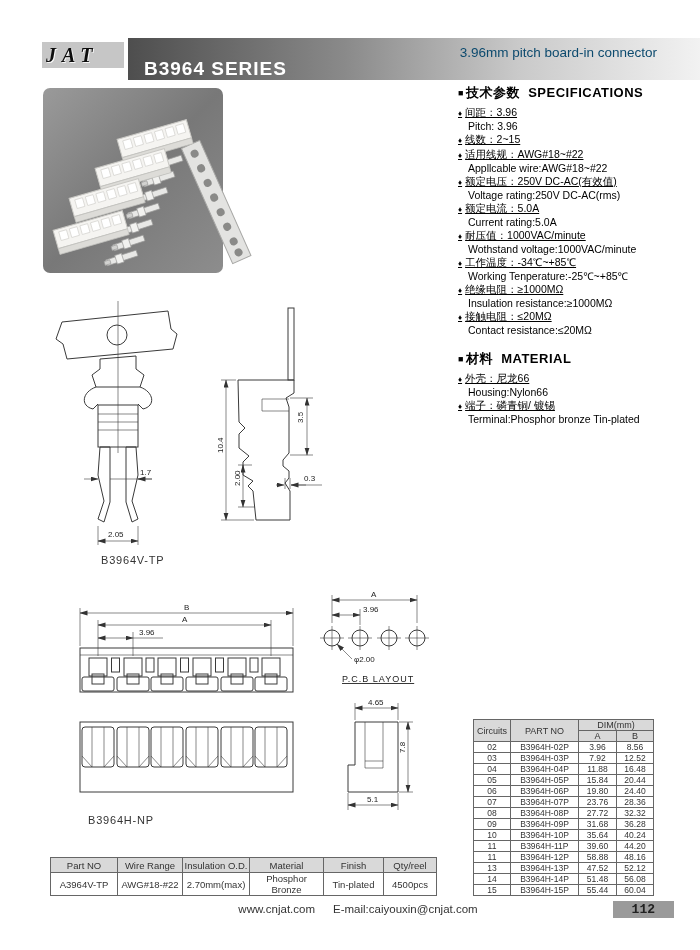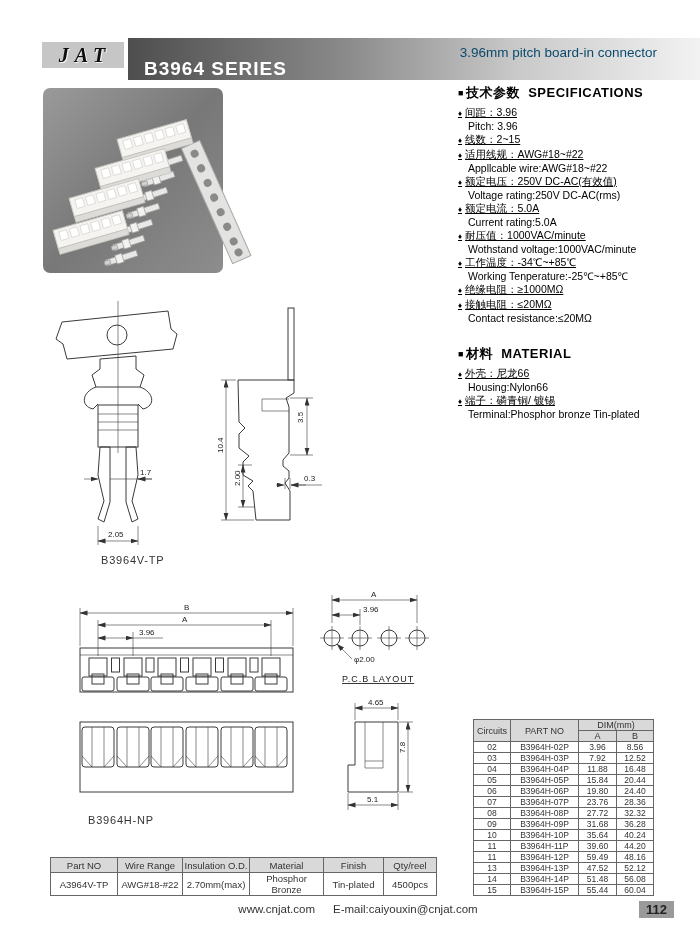--- a/index.html
+++ b/index.html
@@ -11,33 +11,33 @@
   body{font-family:"Liberation Sans",sans-serif;color:#111;}
   #page{position:relative;width:700px;height:950px;background:#fff;overflow:hidden;}
 
   
   #series-bar{position:absolute;left:128px;top:38px;width:572px;height:42px;
     background:linear-gradient(90deg,var(--bar-dark) 0%,#8a8a8a 38%,#c9c9c9 68%,var(--bar-light) 100%);
     display:flex;align-items:flex-end;}
   #series-title{color:#fff;font-size:19px;font-weight:bold;letter-spacing:1px;padding-left:16px;}
   #subtitle{position:absolute;right:43px;top:45px;font-size:13.5px;color:#0c4a6e;text-align:center;}
   #logo-box{position:absolute;left:42px;top:42px;width:82px;height:26px;background:var(--logo-bg);
-    display:flex;align-items:center;justify-content:center;}
+    display:flex;align-items:center;justify-content:flex-start;}
   #logo-text{font-family:"Liberation Serif",serif;font-weight:bold;font-style:italic;font-size:20px;
     letter-spacing:6px;color:#0d0d0d;text-shadow:1px 1px 0 rgba(255,255,255,.85);padding-left:4px;}
 
   
   #spec-col{position:absolute;left:458px;top:84px;width:242px;}
   .sec-head{font-size:13px;font-weight:bold;color:#000;margin-bottom:4px;letter-spacing:.5px;}
   .sec-head .sq{font-size:9px;vertical-align:1px;margin-right:2px;}
   .spec-item{margin-bottom:1px;}
   .spec-item .cn{font-size:10.5px;line-height:12px;color:#000;text-decoration:underline;}
   .spec-item .cn .bullet{font-size:8px;margin-right:3px;}
   .spec-item .en{font-size:10.5px;line-height:12px;color:#000;padding-left:10px;}
-  #material-col{margin-top:21px;}
+  #material-col{margin-top:14px;}
 
   
   svg{position:absolute;overflow:visible;}
   svg .ol{fill:none;stroke:var(--line);stroke-width:1;}
   svg .th{fill:none;stroke:var(--line);stroke-width:.6;}
   svg text{font-family:"Liberation Sans",sans-serif;font-size:8px;fill:#222;}
   .dwg-label{position:absolute;font-size:11px;letter-spacing:.8px;color:#333;}
 
   
   #circuits-table{position:absolute;left:473px;top:719px;width:180px;border-collapse:collapse;
@@ -50,21 +50,21 @@
   
   #terminal-table{position:absolute;left:50px;top:857px;width:386px;border-collapse:collapse;
     font-size:9.5px;color:#333;table-layout:fixed;}
   #terminal-table th,#terminal-table td{border:1px solid #666;text-align:center;padding:0;height:14px;font-weight:normal;}
   #terminal-table th{background:var(--thead-bg);}
 
   
   #footer{position:absolute;left:8px;top:903px;width:700px;text-align:center;font-size:11.5px;color:#333;}
   #footer .gap{display:inline-block;width:18px;}
   #page-badge{position:absolute;right:26px;top:901px;background:var(--badge-bg);color:#222;
-    font-size:13px;font-weight:bold;padding:1px 7px;}
+    font-size:13px;font-weight:bold;padding:1px 19px;font-family:Liberation Mono, monospace;}
 </style>
 </head>
 <body>
 
 <div id="page">
 
   <svg width="0" height="0" style="position:absolute">
     <defs>
       <marker id="ar" markerWidth="8" markerHeight="6" refX="7.5" refY="2.5" orient="auto-start-reverse" markerUnits="userSpaceOnUse">
         <path d="M0 0 L8 2.5 L0 5 Z" fill="#333"></path>
@@ -155,20 +155,21 @@
         <div class="spec-item">
           <div class="cn"><span class="bullet">♦</span><span>耐压值：1000VAC/minute</span></div>
           <div class="en">Wothstand voltage:1000VAC/minute</div>
         </div>
         <div class="spec-item">
           <div class="cn"><span class="bullet">♦</span><span>工作温度：-34℃~+85℃</span></div>
           <div class="en">Working Tenperature:-25℃~+85℃</div>
         </div>
         <div class="spec-item">
           <div class="cn"><span class="bullet">♦</span><span>绝缘电阻：≥1000MΩ</span></div>
+          <div class="en">Insulation resistance:≥1000MΩ</div>
         </div>
         <div class="spec-item">
           <div class="cn"><span class="bullet">♦</span><span>接触电阻：≤20MΩ</span></div>
           <div class="en">Contact resistance:≤20MΩ</div>
         </div>
       </div>
 
     <div id="material-col">
       <div class="sec-head">
         <span class="sq">■</span><span>材料</span>&nbsp;&nbsp;<span>MATERIAL</span>
@@ -422,21 +423,21 @@
         </tr>
         <tr>
           <td>11</td>
           <td>B3964H-11P</td>
           <td>39.60</td>
           <td>44.20</td>
         </tr>
         <tr>
           <td>11</td>
           <td>B3964H-12P</td>
-          <td>59.49</td>
+          <td>58.88</td>
           <td>48.16</td>
         </tr>
         <tr>
           <td>13</td>
           <td>B3964H-13P</td>
           <td>47.52</td>
           <td>52.12</td>
         </tr>
         <tr>
           <td>14</td>

